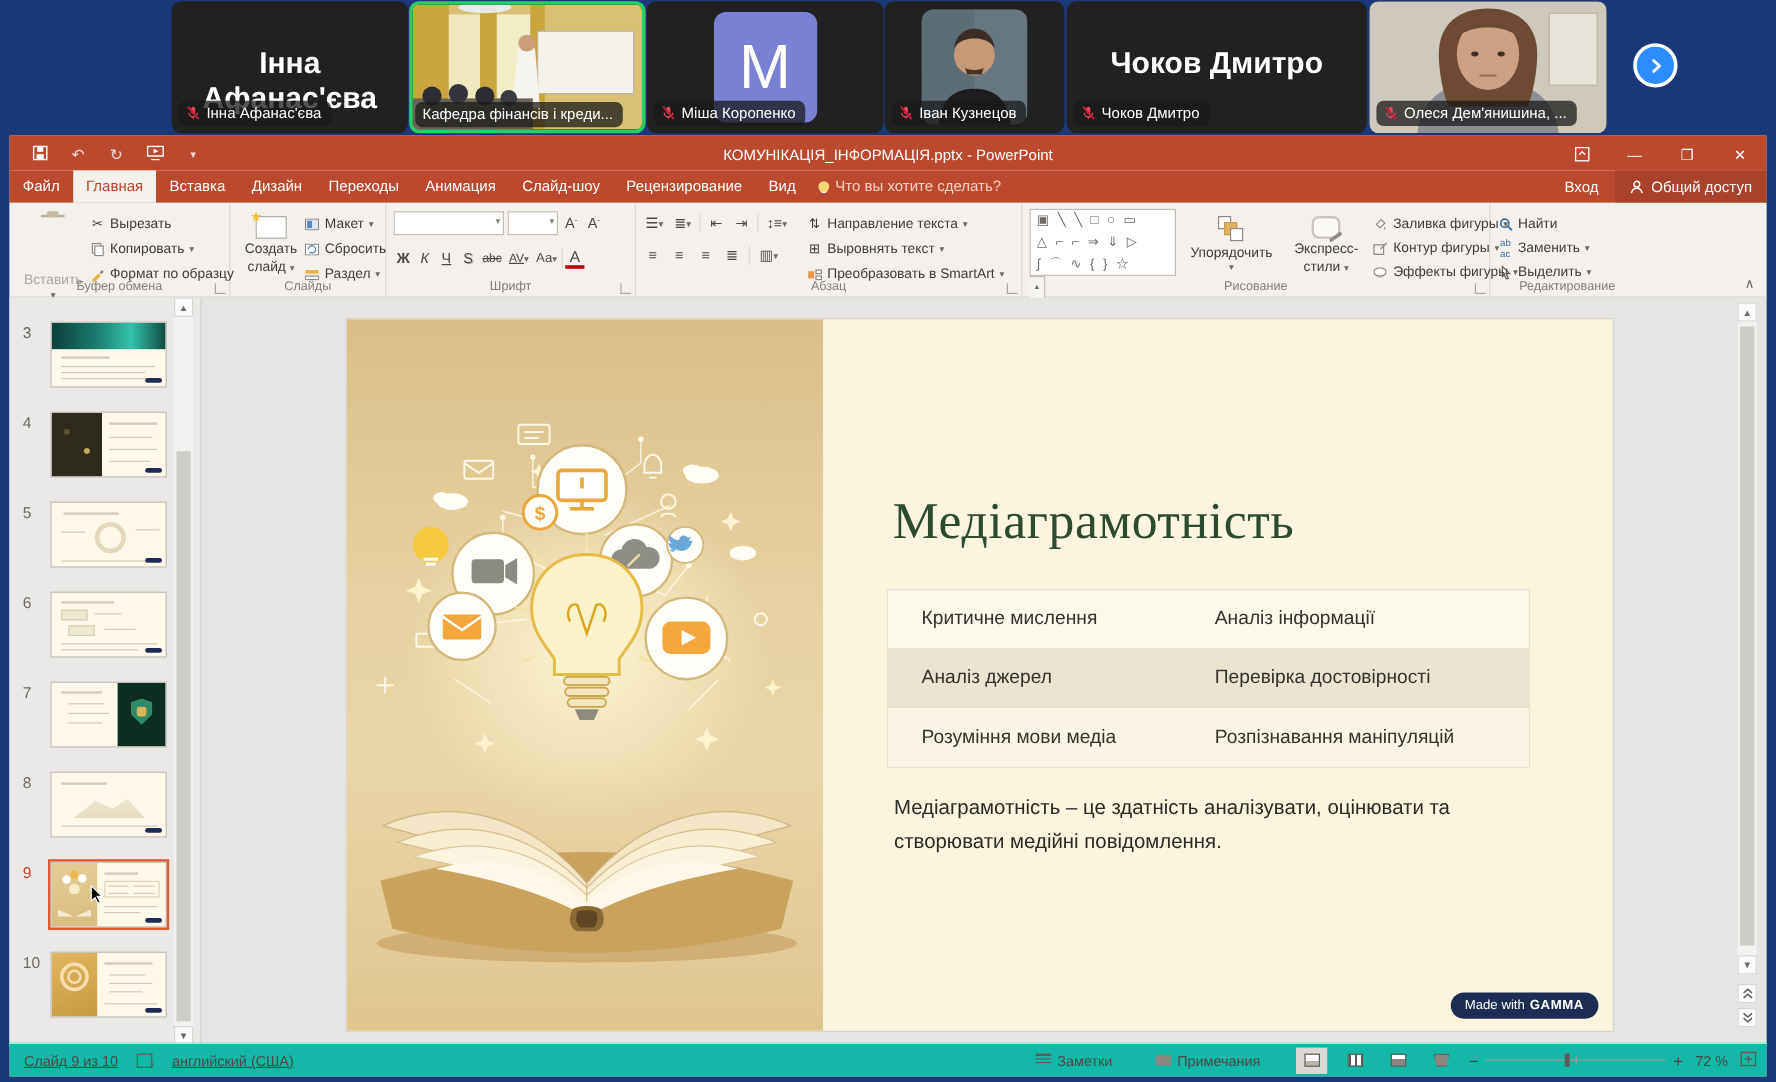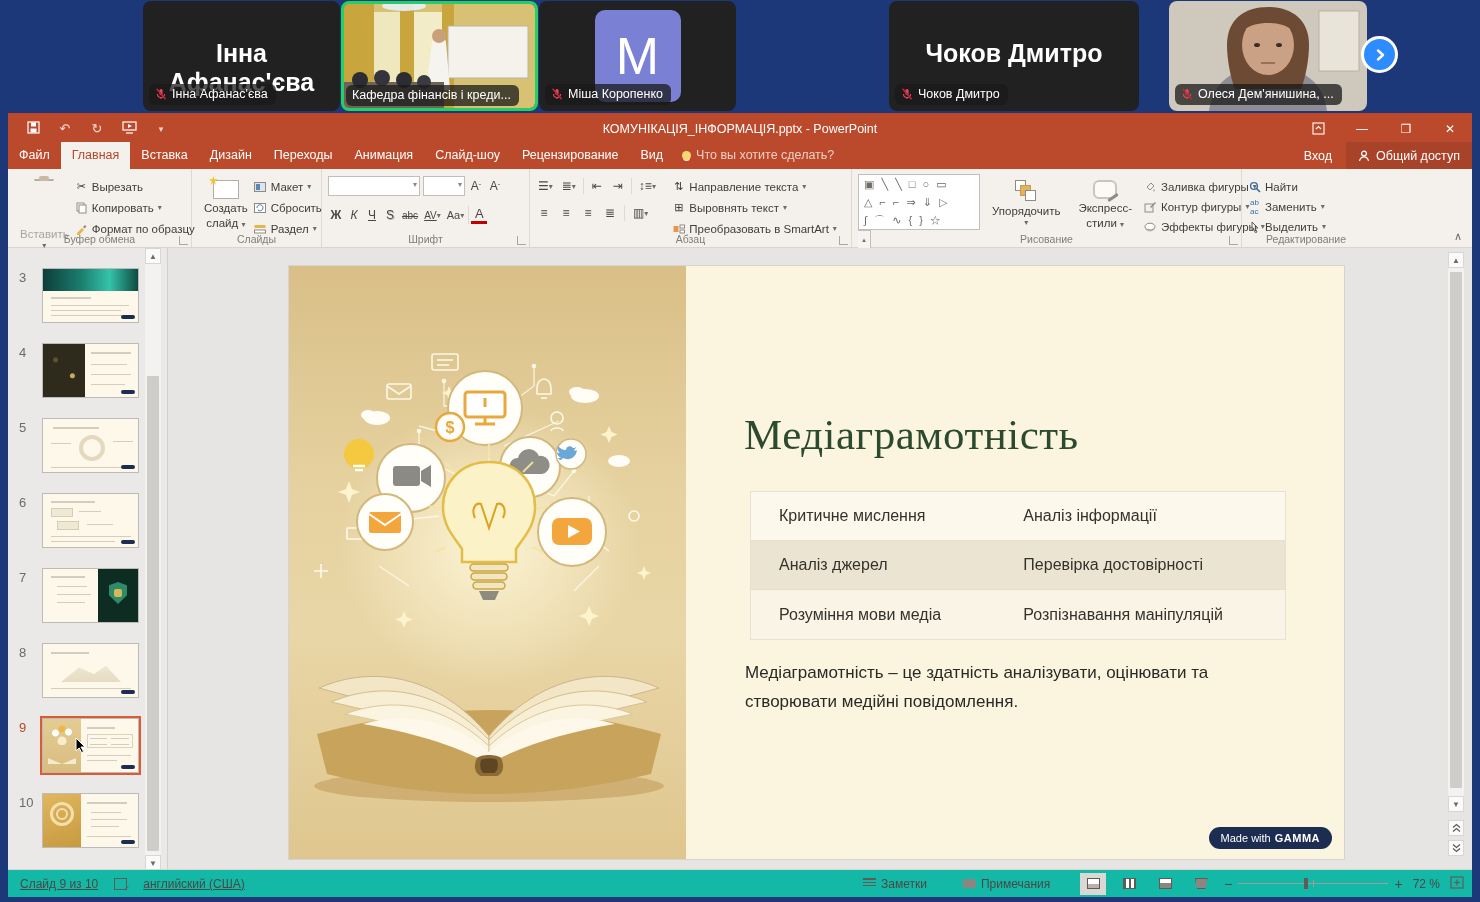--- a/index.html
+++ b/index.html
@@ -74,21 +74,21 @@
   .timg { position:absolute; }
   .tpill { position:absolute; right:3px; bottom:3px; width:14px; height:4px; background:#1d2d52; border-radius:2px; }
   .vscroll { position:absolute; width:16px; background:#f3f2f0; }
   .sbtn { position:absolute; width:16px; height:16px; background:#fbfafa; border:1px solid #d8d6d3; color:#6e6a64; font-size:8px; display:flex; align-items:center; justify-content:center; }
   .sthumb { position:absolute; left:2px; width:12px; background:#cfcdca; border-radius:1px; }
 
   .canvas { position:absolute; left:161px; top:0; right:0; bottom:0; }
   .slide { position:absolute; left:120px; top:18px; width:1055px; height:593px; background:#fbf4df; box-shadow:0 0 0 1px #d6d4d0; }
   .slide-img { position:absolute; left:0; top:0; width:397px; height:593px; }
   .slide-title { position:absolute; left:455px; top:144px; font-family:"Liberation Serif", serif; font-size:43px; color:#2c4a2e; letter-spacing:.5px; }
-  .slide-table { position:absolute; left:461px; top:225px; width:536px; border:1px solid #e8e1cf; }
+  .slide-table { position:absolute; left:450px; top:225px; width:536px; border:1px solid #e8e1cf; }
   .trow { display:flex; height:49px; align-items:center; font-size:16px; color:#33332c; }
   .trow .c1 { width:51%; padding-left:28px; }
   .trow .c2 { width:49%; }
   .trow:nth-child(1) { background:#fcf8ec; border-bottom:1px solid #e6dfcb; }
   .trow:nth-child(2) { background:#ece4d2; border-bottom:1px solid #e6dfcb; }
   .trow:nth-child(3) { background:#f9f4e5; }
   .slide-body { position:absolute; left:456px; top:393px; width:552px; font-size:17px; color:#2a2a25; line-height:1.7; }
   .gamma-badge { position:absolute; right:12px; bottom:10px; height:22px; background:#1d2d52; border-radius:11px; color:#fff; font-size:11px; display:flex; align-items:center; padding:0 12px; gap:4px; }
   .gamma-badge b { letter-spacing:.5px; }
 
@@ -157,35 +157,56 @@
       <svg width="12" height="12" viewBox="0 0 12 12">
           <rect x="4.4" y="1" width="3.2" height="6" rx="1.6" fill="#e6485c"></rect>
           <path d="M2.5 6a3.5 3.5 0 0 0 7 0" stroke="#e6485c" stroke-width="1.1" fill="none"></path>
           <line x1="6" y1="9.2" x2="6" y2="11" stroke="#e6485c" stroke-width="1.1"></line>
           <line x1="1.6" y1="0.8" x2="10.6" y2="11.2" stroke="#c22338" stroke-width="1.6"></line>
         </svg>
       <span>Міша Коропенко</span>
     </div>
   </div>
 
+  <div class="tile" style="left:737px; width:150px;">
+    <div class="photo-frame">
+      <svg width="88" height="96" viewBox="0 0 88 96">
+          <rect width="88" height="96" fill="#5d6d76"></rect>
+          <rect x="44" width="44" height="96" fill="#67777f"></rect>
+          <path d="M14 96c2-22 14-30 30-30s28 8 30 30z" fill="#1d1d1f"></path>
+          <circle cx="44" cy="38" r="17" fill="#c49a78"></circle>
+          <path d="M27 32c2-12 10-16 17-16s15 4 17 16c-4-6-10-8-17-8s-13 2-17 8z" fill="#3a2e26"></path>
+          <path d="M36 48c2 3 14 3 16 0l-2 6h-12z" fill="#4a3425"></path>
+        </svg>
+    </div>
+    <div class="tile-label">
+      <svg width="12" height="12" viewBox="0 0 12 12">
+          <rect x="4.4" y="1" width="3.2" height="6" rx="1.6" fill="#e6485c"></rect>
+          <path d="M2.5 6a3.5 3.5 0 0 0 7 0" stroke="#e6485c" stroke-width="1.1" fill="none"></path>
+          <line x1="6" y1="9.2" x2="6" y2="11" stroke="#e6485c" stroke-width="1.1"></line>
+          <line x1="1.6" y1="0.8" x2="10.6" y2="11.2" stroke="#c22338" stroke-width="1.6"></line>
+        </svg>
+      <span>Іван Кузнецов</span>
+    </div>
+  </div>
 
   <div class="tile" style="left:889px; width:250px;">
     <div class="tile-bigname">Чоков Дмитро</div>
     <div class="tile-label">
       <svg width="12" height="12" viewBox="0 0 12 12">
           <rect x="4.4" y="1" width="3.2" height="6" rx="1.6" fill="#e6485c"></rect>
           <path d="M2.5 6a3.5 3.5 0 0 0 7 0" stroke="#e6485c" stroke-width="1.1" fill="none"></path>
           <line x1="6" y1="9.2" x2="6" y2="11" stroke="#e6485c" stroke-width="1.1"></line>
           <line x1="1.6" y1="0.8" x2="10.6" y2="11.2" stroke="#c22338" stroke-width="1.6"></line>
         </svg>
       <span>Чоков Дмитро</span>
     </div>
   </div>
 
-  <div class="tile" style="left:1169px; width:198px;">
+  <div class="tile" style="left:1141px; width:198px;">
     <svg width="198" height="110" viewBox="0 0 198 110" preserveAspectRatio="none">
       <rect width="198" height="110" fill="#cfc8bc"></rect>
       <rect x="150" y="10" width="40" height="60" fill="#e8e4da" stroke="#b8b2a6"></rect>
       <path d="M99 110V58" stroke="none"></path>
       <path d="M40 110c4-30 24-44 59-44s55 14 59 44z" fill="#8d8d93"></path>
       <path d="M58 44c0-26 18-38 41-38s41 12 41 38c0 16-4 34-8 44H66c-4-10-8-28-8-44z" fill="#6d4a33"></path>
       <ellipse cx="99" cy="44" rx="26" ry="30" fill="#caa184"></ellipse>
       <path d="M73 30c4-14 16-20 26-20s22 6 26 20c-8-6-16-8-26-8s-18 2-26 8z" fill="#6d4a33"></path>
       <ellipse cx="88" cy="44" rx="3" ry="2" fill="#3c2e24"></ellipse>
         <ellipse cx="110" cy="44" rx="3" ry="2" fill="#3c2e24"></ellipse>

